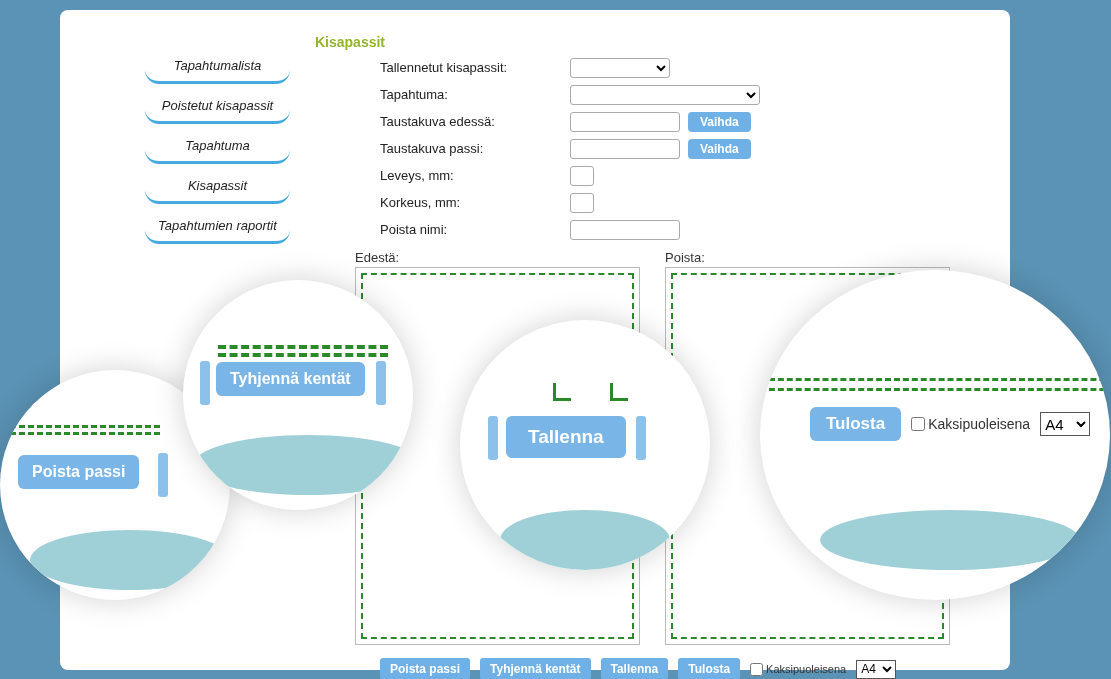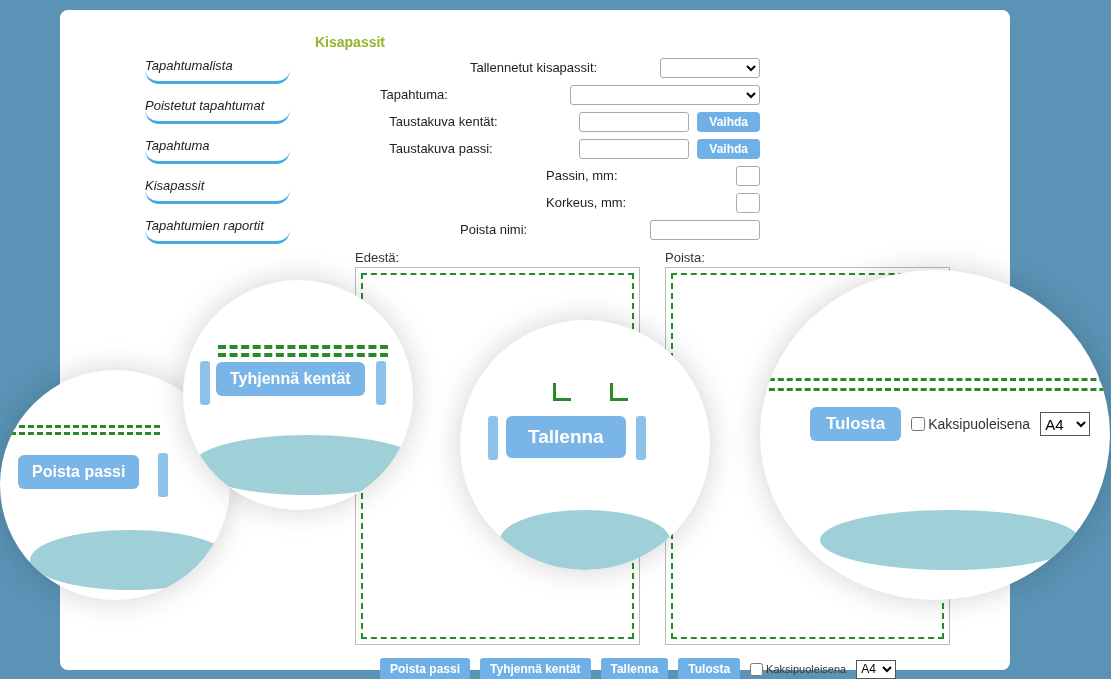--- a/index.html
+++ b/index.html
@@ -25,21 +25,21 @@
     }
     .sidebar {
       position: absolute;
       left: 85px;
       top: 40px;
       width: 145px;
     }
     .sidebar-item {
       display: block;
       width: 100%;
-      text-align: left;
+      text-align: center;
       font-style: italic;
       font-size: 13px;
       color: #222;
       background: #fff;
       border: none;
       padding: 8px 0;
       border-bottom: 3px solid #46aae0;
       border-radius: 0 0 14px 14px;
       margin-bottom: 6px;
       cursor: pointer;
@@ -56,21 +56,20 @@
       position: absolute;
       left: 320px;
       top: 44px;
     }
     .form-row {
       display: flex;
       align-items: center;
       height: 27px;
       font-size: 13px;
       color: #222;
-      justify-content: flex-end;
     }
     .form-label {
       width: 190px;
     }
     .select-small {
       width: 100px;
       height: 20px;
       border: 1px solid #aaa;
       border-radius: 3px;
       background: #fff;
@@ -271,47 +270,47 @@
   </style>
 </head>
 <body>
 
 <div class="main-panel">
 
   <div class="page-title">Kisapassit</div>
 
   <div class="sidebar">
     <button class="sidebar-item">Tapahtumalista</button>
-    <button class="sidebar-item">Poistetut tapahtumat</button>
+    <button class="sidebar-item">Poistetut kisapassit</button>
     <button class="sidebar-item">Tapahtuma</button>
     <button class="sidebar-item">Kisapassit</button>
     <button class="sidebar-item">Tapahtumien raportit</button>
   </div>
 
   <div class="form-area">
     <div class="form-row">
       <span class="form-label">Tallennetut kisapassit:</span>
       <select class="select-small"></select>
     </div>
     <div class="form-row">
       <span class="form-label">Tapahtuma:</span>
       <select class="select-med"></select>
     </div>
     <div class="form-row">
-      <span class="form-label">Taustakuva kentät:</span>
+      <span class="form-label">Taustakuva edessä:</span>
       <input class="input-text" style="">
       <button class="btn-blue-sm">Vaihda</button>
     </div>
     <div class="form-row">
       <span class="form-label">Taustakuva passi:</span>
       <input class="input-text" style="">
       <button class="btn-blue-sm">Vaihda</button>
     </div>
     <div class="form-row">
-      <span class="form-label">Passin, mm:</span>
+      <span class="form-label">Leveys, mm:</span>
       <input class="input-tiny" style="">
     </div>
     <div class="form-row">
       <span class="form-label">Korkeus, mm:</span>
       <input class="input-tiny" style="">
     </div>
     <div class="form-row">
       <span class="form-label">Poista nimi:</span>
       <input class="input-text" style="">
     </div>

